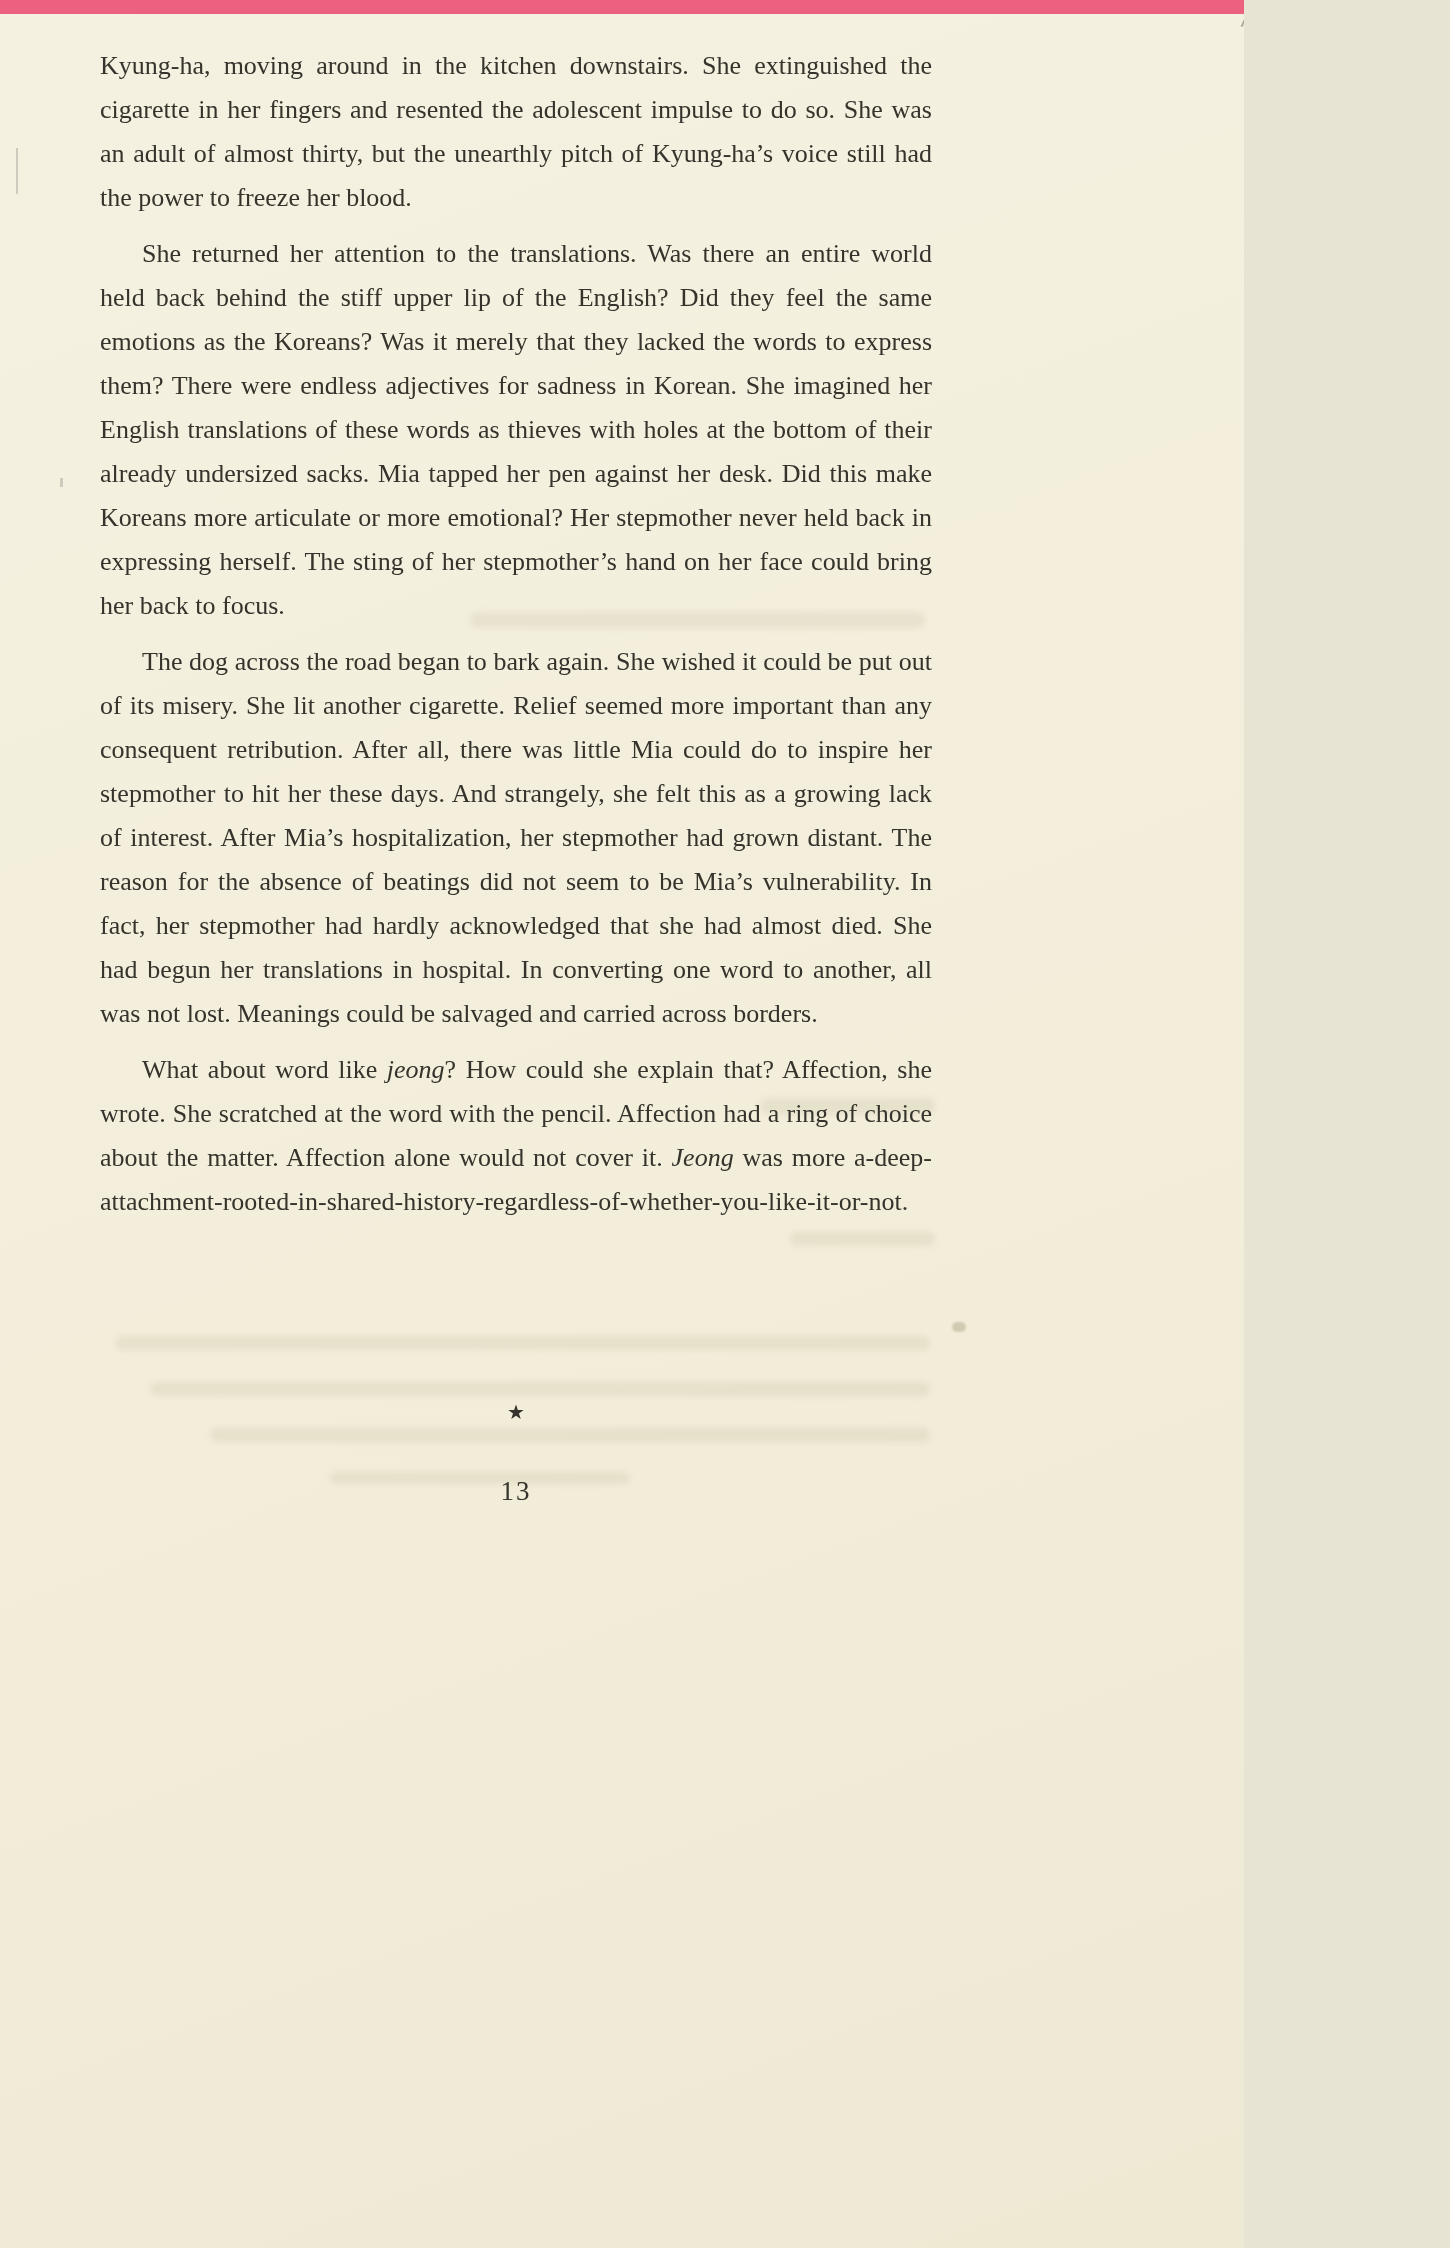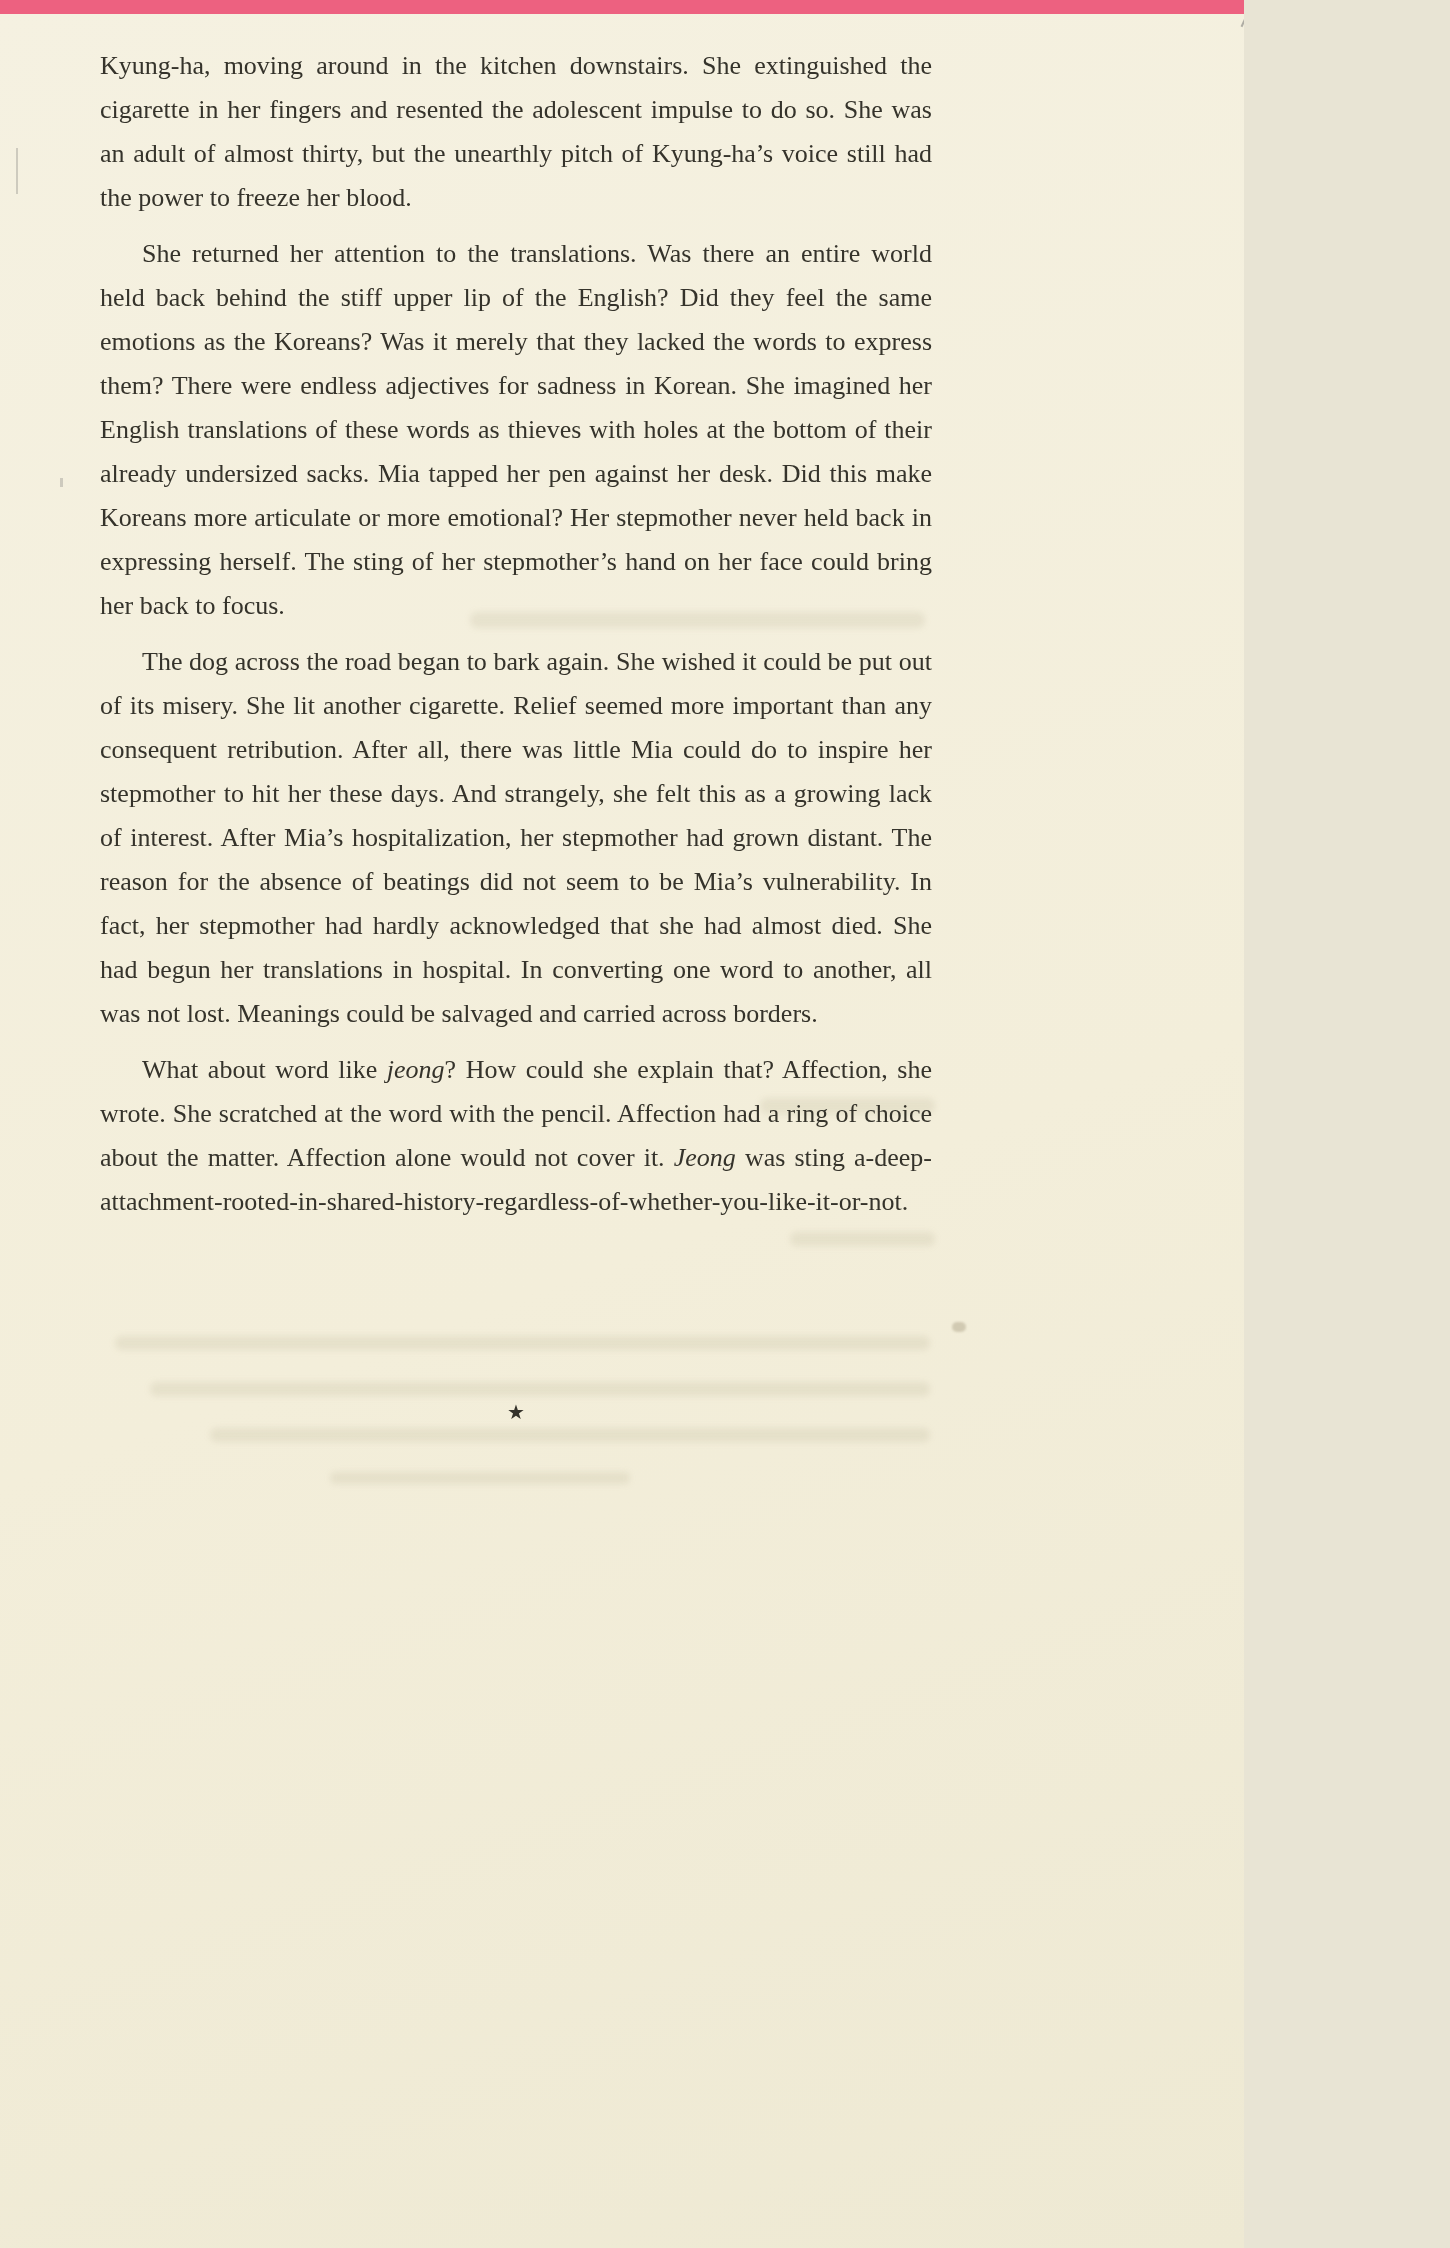--- a/index.html
+++ b/index.html
@@ -101,19 +101,20 @@
   <div class="smudge dark" style="left:952px; top:1322px; width:14px; height:10px;"></div>
 
   <div class="artifact" style="left:1246px; top:2px; width:2px; height:26px; transform:rotate(25deg);"></div>
   <div class="artifact faint" style="left:16px; top:148px; width:2px; height:46px;"></div>
   <div class="artifact faint" style="left:60px; top:478px; width:3px; height:9px;"></div>
 
   <div class="text-block">
       <p><span>Kyung-ha, moving around in the kitchen downstairs. She extinguished the cigarette in her fingers and resented the adolescent impulse to do so. She was an adult of almost thirty, but the unearthly pitch of Kyung-ha’s voice still had the power to freeze her blood.</span></p>
       <p class="indent"><span>She returned her attention to the translations. Was there an entire world held back behind the stiff upper lip of the English? Did they feel the same emotions as the Koreans? Was it merely that they lacked the words to express them? There were endless adjectives for sadness in Korean. She imagined her English translations of these words as thieves with holes at the bottom of their already undersized sacks. Mia tapped her pen against her desk. Did this make Koreans more articulate or more emotional? Her stepmother never held back in expressing herself. The sting of her stepmother’s hand on her face could bring her back to focus.</span></p>
       <p class="indent"><span>The dog across the road began to bark again. She wished it could be put out of its misery. She lit another cigarette. Relief seemed more important than any consequent retribution. After all, there was little Mia could do to inspire her stepmother to hit her these days. And strangely, she felt this as a growing lack of interest. After Mia’s hospitalization, her stepmother had grown distant. The reason for the absence of beatings did not seem to be Mia’s vulnerability. In fact, her stepmother had hardly acknowledged that she had almost died. She had begun her translations in hospital. In converting one word to another, all was not lost. Meanings could be salvaged and carried across borders.</span></p>
-      <p class="indent"><span>What about word like </span><em>jeong</em><span>? How could she explain that? Affection, she wrote. She scratched at the word with the pencil. Affection had a ring of choice about the matter. Affection alone would not cover it. </span><em>Jeong</em><span> was sting a-deep-attachment-rooted-in-shared-history-regardless-of-whether-you-like-it-or-not.</span></p>
+      <p class="indent"><span>What about word like </span><em>jeong</em><span>? How could she explain that? Affection, she wrote. She scratched at the word with the pencil. Affection had a ring of choice about the matter. Affection alone would not cover it. </span><em>Jeong</em><span> was more a-deep-attachment-rooted-in-shared-history-regardless-of-whether-you-like-it-or-not.</span></p>
     </div>
 
   <div class="separator">★</div>
 
+  <div class="page-number">13</div>
 
 </div>
 
 </body></html>

